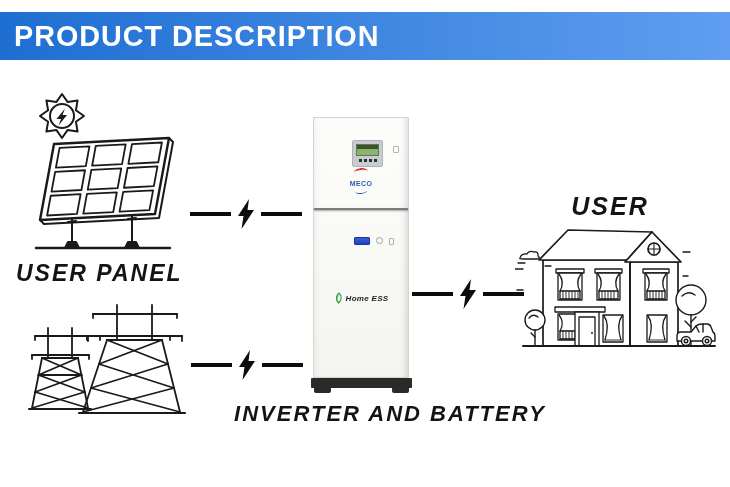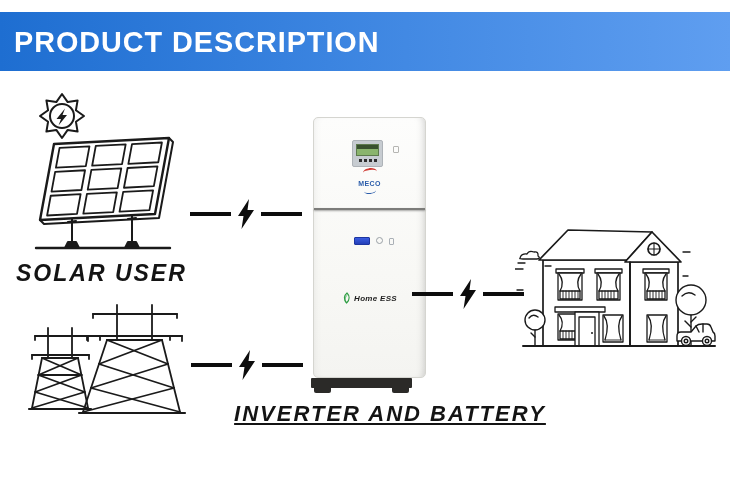--- a/index.html
+++ b/index.html
@@ -1,56 +1,56 @@
 <!DOCTYPE html>
 <html><head>
 <meta charset="utf-8">
 <style>
   html,body{margin:0;padding:0;background:#ffffff;}
   .page{position:relative;width:730px;height:487px;background:#ffffff;overflow:hidden;
         font-family:"Liberation Sans",sans-serif;}
 
   
-  .banner{position:absolute;left:0;top:12px;width:730px;height:59px;
+  .banner{position:absolute;left:0;top:12px;width:730px;height:48px;
           background:linear-gradient(90deg,#1e6ed1 0%,#3b84e0 45%,#5f9ef0 100%);
           display:flex;align-items:center;}
   .banner h1{margin:0 0 0 14px;color:#ffffff;font-size:30px;font-weight:bold;
              letter-spacing:1px;transform:scaleX(0.96);transform-origin:left center;}
 
   
   .node-label{position:absolute;color:#141414;font-weight:bold;font-style:italic;
               letter-spacing:2px;white-space:nowrap;}
   .lbl-solar{left:16px;top:260px;font-size:23px;}
   .lbl-grid{left:25px;top:431px;font-size:23px;}
   .lbl-user{left:545px;top:192px;width:130px;text-align:center;font-size:25px;}
   .lbl-machine{left:200px;top:402px;width:380px;text-align:center;font-size:22px;
-               line-height:23px;letter-spacing:2px;text-decoration:underline;}
+               line-height:23px;letter-spacing:2px;}
 
   
   .connector{position:absolute;height:30px;display:flex;align-items:center;gap:7px;}
   .wire{height:4px;background:#0d0d0d;flex:0 0 41px;}
   .bolt-svg{flex:0 0 16px;height:30px;}
   .conn-1{left:190px;top:199px;width:112px;}
   .conn-2{left:191px;top:350px;width:112px;}
   .conn-3{left:412px;top:279px;width:113px;}
 
   
   .illus{position:absolute;}
   .illus-solar{left:22px;top:86px;}
   .illus-grid{left:25px;top:302px;}
   .illus-house{left:515px;top:190px;}
   svg .ln{stroke:#1a1a1a;fill:none;stroke-linecap:round;stroke-linejoin:round;}
   svg .fw{fill:#ffffff;}
   svg .fd{fill:#1a1a1a;}
 
   
   .machine{position:absolute;left:313px;top:117px;width:97px;height:276px;}
-  .m-body{position:absolute;left:0;top:0;width:113px;height:261px;
+  .m-body{position:absolute;left:0;top:0;width:96px;height:261px;
           background:linear-gradient(180deg,#fdfdfc 0%,#f8f8f5 60%,#f4f4f1 100%);
-          border:1px solid #d5d5d0;border-radius:5px;box-sizing:border-box;
+          border:1px solid #d5d5d0;border-radius:0;box-sizing:border-box;
           box-shadow:inset -7px 0 9px -7px rgba(0,0,0,0.22), inset 7px 0 9px -7px rgba(0,0,0,0.08);}
   .m-display{position:absolute;left:38px;top:22px;width:31px;height:27px;
              background:#c7ccd1;border:1px solid #aeb3b8;border-radius:2px;box-sizing:border-box;}
   .m-screen{margin:3px auto 0;width:23px;height:12px;background:#8ab46d;
             border:1px solid #5d7a4d;box-sizing:border-box;}
   .m-screen i{display:block;height:4px;background:#39512f;}
   .m-btns{display:flex;justify-content:center;gap:2px;margin-top:3px;}
   .m-btns i{width:3px;height:3px;background:#2e2e2e;display:block;}
   .m-vent1{position:absolute;left:79px;top:28px;width:4px;height:5px;
            border:1px solid #b5b5b2;border-radius:1px;}
@@ -116,21 +116,21 @@
     <g class="ln" stroke-width="2">
       <path d="M50,133 V157"></path>
         <path d="M110,130 V157"></path>
       <path d="M46,136 L54,135"></path>
         <path d="M106,133 L114,132"></path>
       <polygon class="fd" points="43,162 57,162 54,156 46,156"></polygon>
       <polygon class="fd" points="103,162 117,162 114,156 106,156"></polygon>
     </g>
     <path class="ln" stroke-width="2.4" d="M14,162 H148"></path>
   </svg>
-  <div class="node-label lbl-solar">SOLAR USER</div>
+  <div class="node-label lbl-solar">USER PANEL</div>
 
   <svg class="illus illus-grid" width="170" height="118" viewBox="0 0 170 118">
     <g class="ln" stroke-width="1.8">
       <path d="M23,26 V56"></path>
         <path d="M47,26 V56"></path>
       <path d="M10,34 H62"></path>
         <path d="M10,34 V38"></path>
         <path d="M62,34 V38"></path>
       <path d="M7,53 H64"></path>
         <path d="M7,53 V57"></path>
@@ -203,20 +203,21 @@
       </div>
     </div>
     <div class="m-base"></div>
     <div class="m-foot m-foot-l"></div>
     <div class="m-foot m-foot-r"></div>
   </div>
   <div class="node-label lbl-machine">
     <div>INVERTER AND BATTERY</div>
   </div>
 
+  <div class="node-label lbl-user">USER</div>
   <svg class="illus illus-house" width="205" height="162" viewBox="0 0 205 162">
     <g class="ln" stroke-width="1.7">
 
       <g>
         <rect class="fw" x="28" y="70" width="87" height="86"></rect>
         <rect class="fw" x="115" y="72" width="48" height="84"></rect>
         <polygon class="fw" points="24,70 53,40 137,42 112,70"></polygon>
         <polygon class="fw" points="110,72 137,42 166,72"></polygon>
         <path d="M115,72 V156"></path>
       </g>

